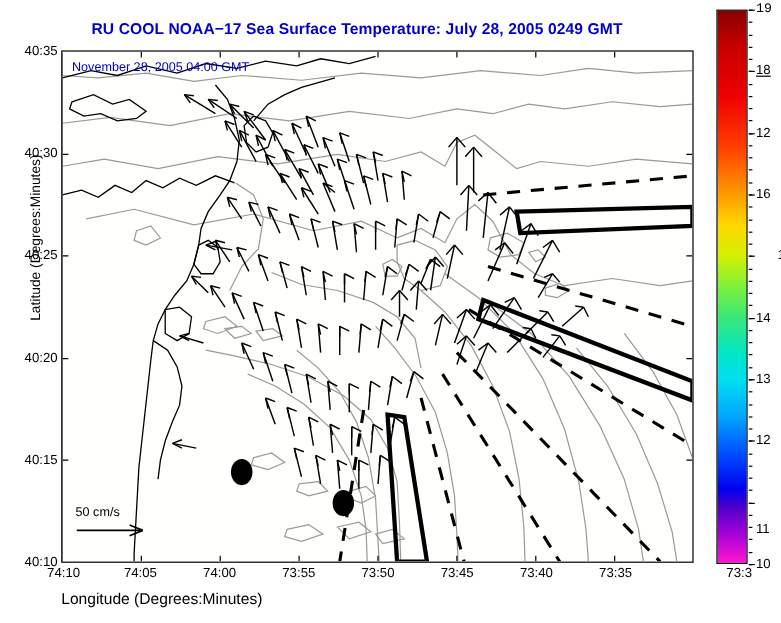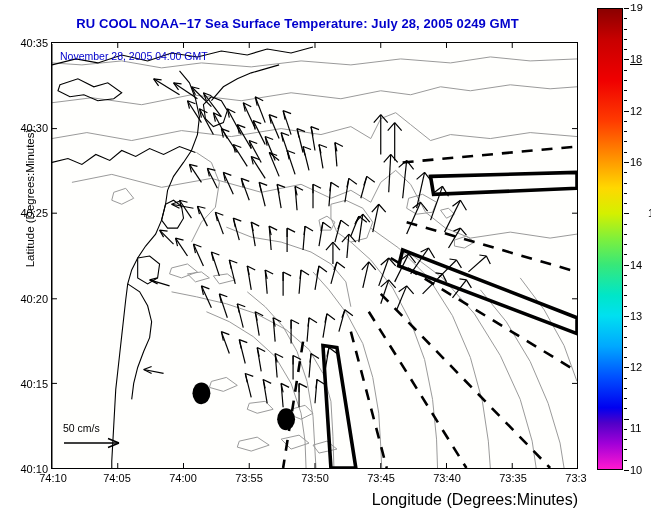--- a/index.html
+++ b/index.html
@@ -69,27 +69,27 @@
   }
   .yticks{position:absolute;left:0;top:0;width:48px;height:385px;}
   .xticks{position:absolute;left:0;top:472px;width:651px;height:20px;}
   .xtick{
     position:absolute;
     top:0;
     font-size:11px;color:#000;
     transform:translateX(-50%);
     white-space:nowrap;
   }
-  .xtick.edge-right{transform:translateX(-50%);}
+  .xtick.edge-right{transform:translateX(-50%);margin-left:40px;}
 
   .xaxis-label{
     position:absolute;
     left:51px;top:491px;width:527px;
-    text-align:right;
-    font-size:16px;color:#000;
+    text-align:left;
+    font-size:13px;color:#000;
     white-space:nowrap;
   }
   .yaxis-label{
     position:absolute;
     left:-60px;top:192px;
     width:180px;
     text-align:center;
     font-size:11.5px;color:#000;
     transform:rotate(-90deg);
     transform-origin:center center;
@@ -485,21 +485,21 @@
         <div class="cb-ticklabel" style="top: 154px;">16</div>
         <div class="cb-tickmark" style="top: 205.333px;"></div>
         <div class="cb-ticklabel" style="top: 205.333px; margin-left: 18px;">15</div>
         <div class="cb-tickmark" style="top: 256.667px;"></div>
         <div class="cb-ticklabel" style="top: 256.667px;">14</div>
         <div class="cb-tickmark" style="top: 308px;"></div>
         <div class="cb-ticklabel" style="top: 308px;">13</div>
         <div class="cb-tickmark" style="top: 359.333px;"></div>
         <div class="cb-ticklabel" style="top: 359.333px;">12</div>
         <div class="cb-tickmark" style="top: 410.667px;"></div>
-        <div class="cb-ticklabel" style="top: 420px;">11</div>
+        <div class="cb-ticklabel" style="top: 433px;">11</div>
         <div class="cb-tickmark" style="top: 462px;"></div>
         <div class="cb-ticklabel" style="top: 462px;">10</div>
         <div class="cb-tickmark" style="top: 462px; width: 3px;"></div>
         <div class="cb-tickmark" style="top: 451.733px; width: 3px;"></div>
         <div class="cb-tickmark" style="top: 441.467px; width: 3px;"></div>
         <div class="cb-tickmark" style="top: 431.2px; width: 3px;"></div>
         <div class="cb-tickmark" style="top: 420.933px; width: 3px;"></div>
         <div class="cb-tickmark" style="top: 410.667px; width: 3px;"></div>
         <div class="cb-tickmark" style="top: 400.4px; width: 3px;"></div>
         <div class="cb-tickmark" style="top: 390.133px; width: 3px;"></div>

